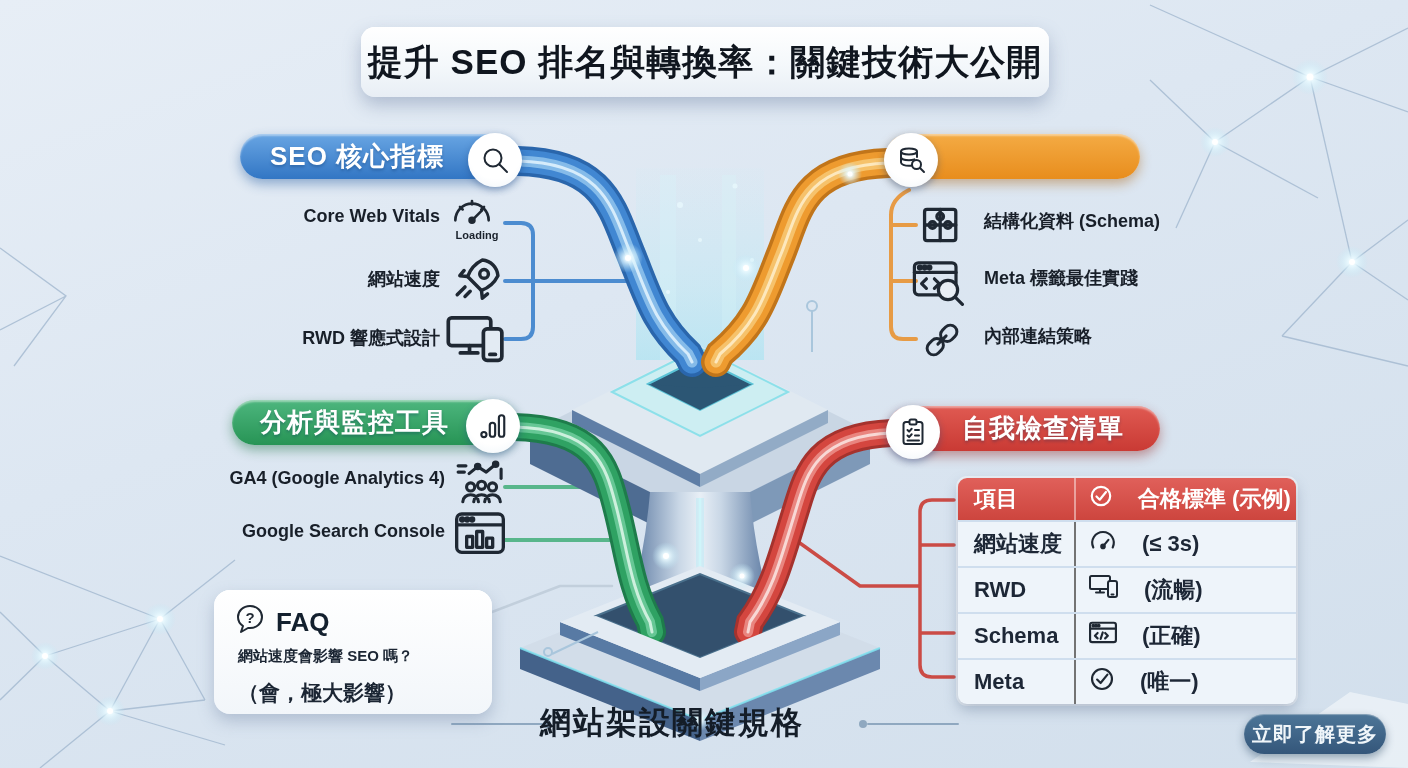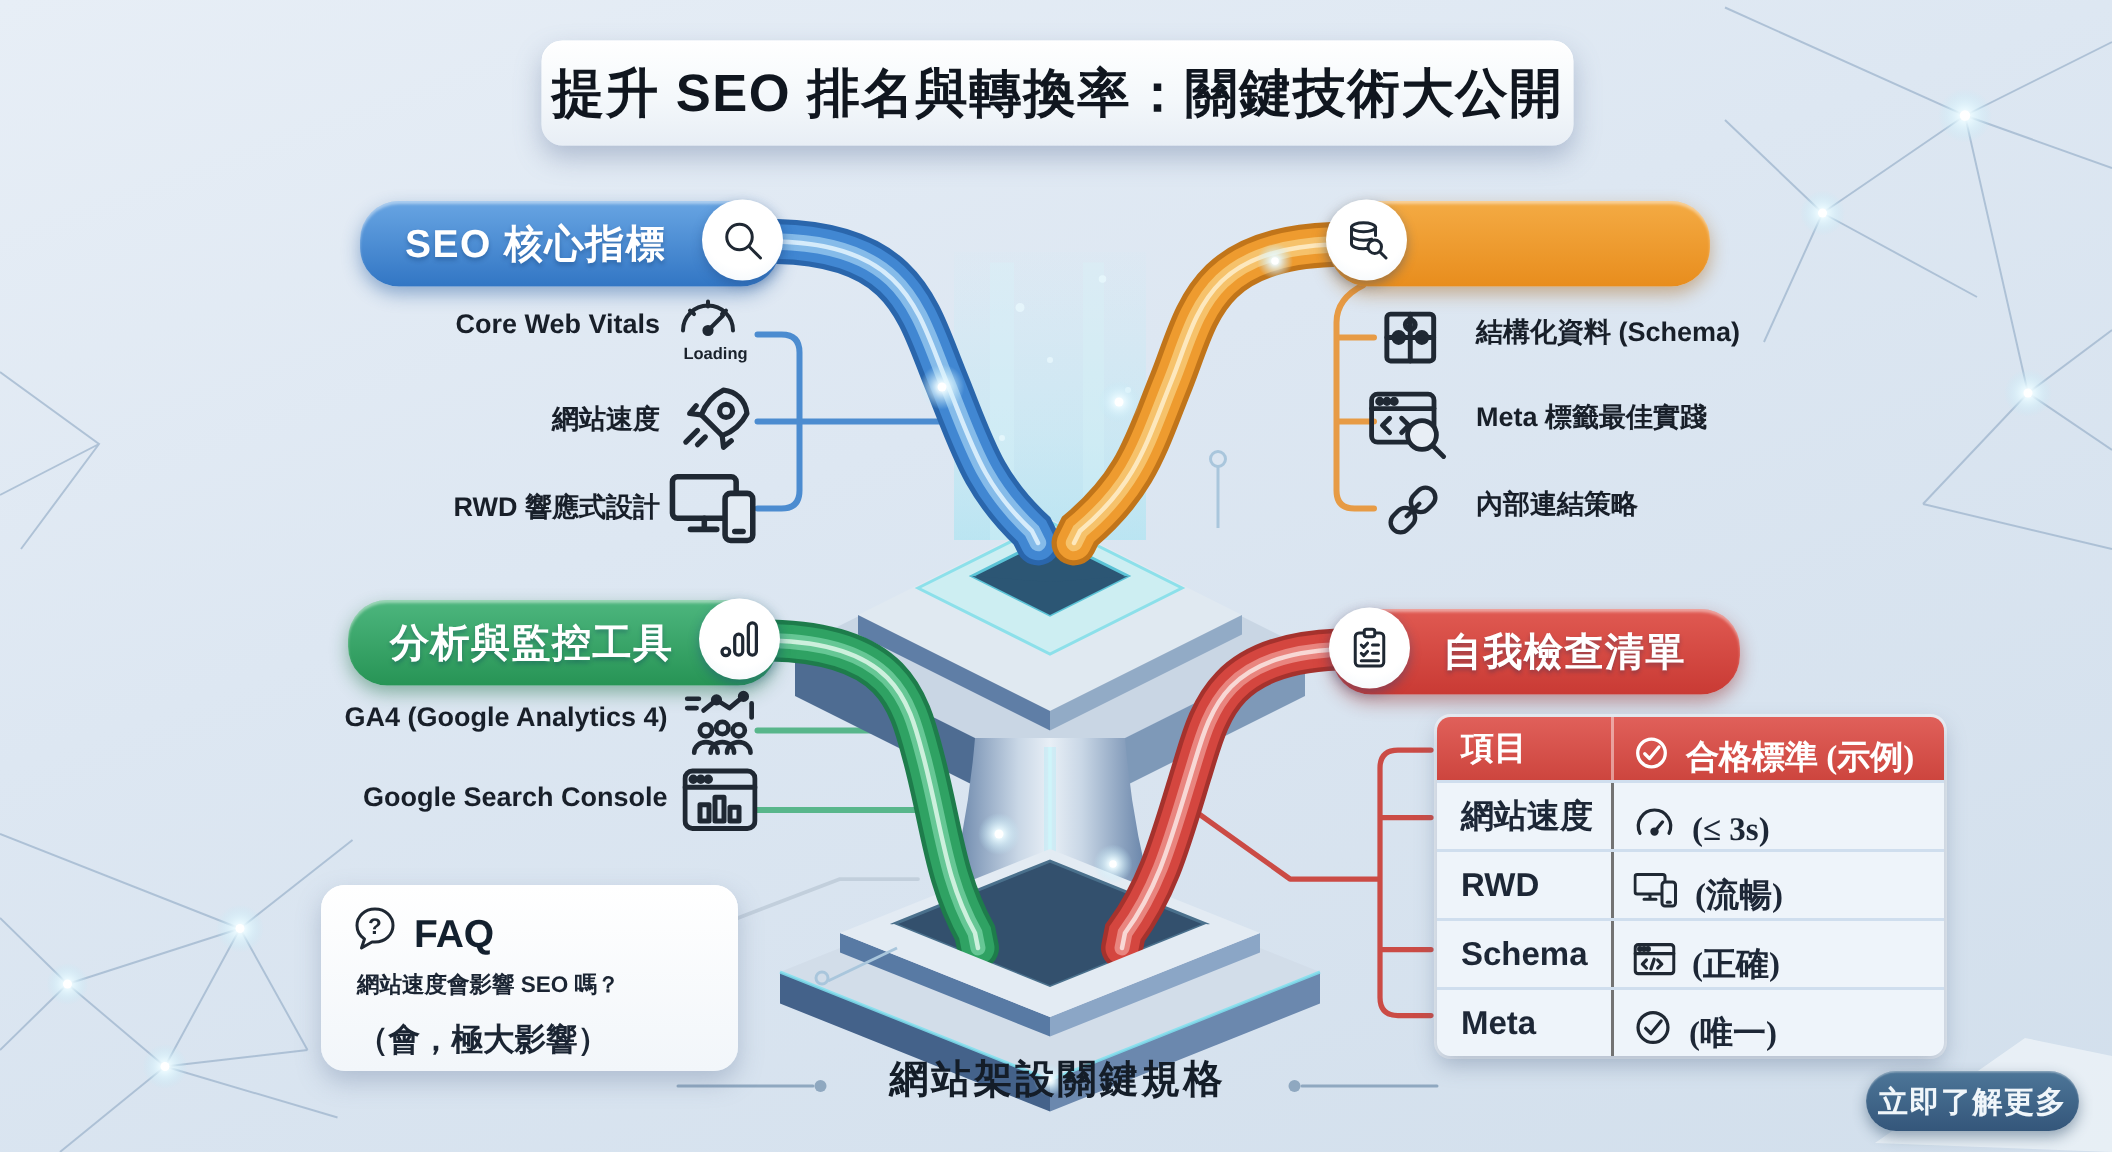--- a/index.html
+++ b/index.html
@@ -11,21 +11,21 @@
   .ov{position:absolute;z-index:2;}
   .ic{fill:none;stroke:#1f2833;stroke-width:2;stroke-linecap:round;stroke-linejoin:round;}
   .icw{fill:none;stroke:#ffffff;stroke-width:2.2;stroke-linecap:round;stroke-linejoin:round;}
 
   .title-box{left:361px;top:27px;width:688px;height:70px;border-radius:14px;
      background:linear-gradient(180deg,#ffffff 0%,#f4f8fb 55%,#e8eef5 100%);
      box-shadow:0 8px 18px rgba(105,125,160,.42), inset 0 1px 0 #fff;
      font-size:35px;font-weight:800;color:#10161f;letter-spacing:1px;
      display:flex;align-items:center;justify-content:center;}
 
-  .pill{height:57px;border-radius:26px;color:#fff;font-weight:700;font-size:26px;
+  .pill{height:45px;border-radius:26px;color:#fff;font-weight:700;font-size:26px;
      display:flex;align-items:center;letter-spacing:1px;text-shadow:0 2px 3px rgba(0,40,90,.3);}
   .pill-blue{left:240px;top:134px;width:280px;padding-left:30px;box-sizing:border-box;
      background:linear-gradient(180deg,#68a5e3,#3276c4);
      box-shadow:0 5px 12px rgba(35,90,160,.45), inset 0 2px 2px rgba(255,255,255,.45);}
   .pill-orange{left:886px;top:134px;width:254px;box-sizing:border-box;
      background:linear-gradient(180deg,#f4ab44,#e88d1d);
      box-shadow:0 5px 12px rgba(170,100,20,.45), inset 0 2px 2px rgba(255,255,255,.45);}
   .pill-green{left:232px;top:400px;width:286px;padding-left:28px;box-sizing:border-box;
      background:linear-gradient(180deg,#4db67e,#279455);
      box-shadow:0 5px 12px rgba(25,110,65,.45), inset 0 2px 2px rgba(255,255,255,.45);}
@@ -41,35 +41,35 @@
   .itm{font-size:18px;font-weight:700;color:#181f29;}
   .r{text-align:right;}
   .lat{font-weight:600;}
   .icap{font-size:11px;font-weight:700;color:#1a222c;text-align:center;margin-top:-2px;}
 
   .tbl{left:958px;top:478px;width:338px;border-radius:9px;overflow:hidden;
      background:#eef4fa;box-shadow:0 6px 14px rgba(90,110,140,.4), 0 0 0 2px rgba(255,255,255,.55);}
   .thead{display:flex;height:42px;background:linear-gradient(180deg,#e0605a,#cd453e);
      color:#fff;font-weight:700;font-size:22px;align-items:center;}
   .c1{width:116px;padding-left:16px;box-sizing:border-box;}
-  .c2{flex:1;height:100%;display:flex;align-items:flex-end;gap:11px;padding-left:13px;box-sizing:border-box;font-family:Liberation Serif, serif;}
+  .c2{flex:1;height:100%;display:flex;align-items:center;gap:25px;padding-left:13px;box-sizing:border-box;}
   .thead .c2{border-left:2px solid rgba(255,255,255,.45);}
   .trow{display:flex;height:44px;align-items:center;font-size:22px;font-weight:600;
      color:#1d2736;border-top:2px solid #cfdeee;}
   .trow .c2{border-left:2px solid #737373;}
 
   .faq{left:214px;top:590px;width:278px;height:124px;border-radius:16px;
      background:linear-gradient(180deg,#ffffff,#f2f6fa);
      box-shadow:0 7px 16px rgba(110,130,160,.38), inset 0 1px 0 #fff;}
   .faq-head{position:absolute;left:20px;top:13px;display:flex;gap:10px;align-items:center;
      font-size:26px;font-weight:800;color:#13202e;}
   .faq-q{position:absolute;left:24px;top:57px;font-size:15px;font-weight:600;color:#1b2533;}
   .faq-a{position:absolute;left:24px;top:89px;font-size:21px;font-weight:600;color:#1b2533;}
 
-  .caption{left:540px;top:702px;width:330px;text-align:center;font-size:26px;font-weight:800;
+  .caption{left:540px;top:702px;width:330px;text-align:left;font-size:31px;font-weight:800;
      color:#141d28;letter-spacing:2px;}
 
   .cta{left:1244px;top:714px;width:142px;height:40px;border-radius:20px;cursor:pointer;
      background:linear-gradient(180deg,#4d7698,#34567a);color:#f0f6fa;font-size:20px;font-weight:700;
      letter-spacing:1px;display:flex;align-items:center;justify-content:center;
      box-shadow:0 4px 9px rgba(40,70,100,.45), inset 0 1px 1px rgba(255,255,255,.35);}
 </style>
 </head>
 <body>
 

